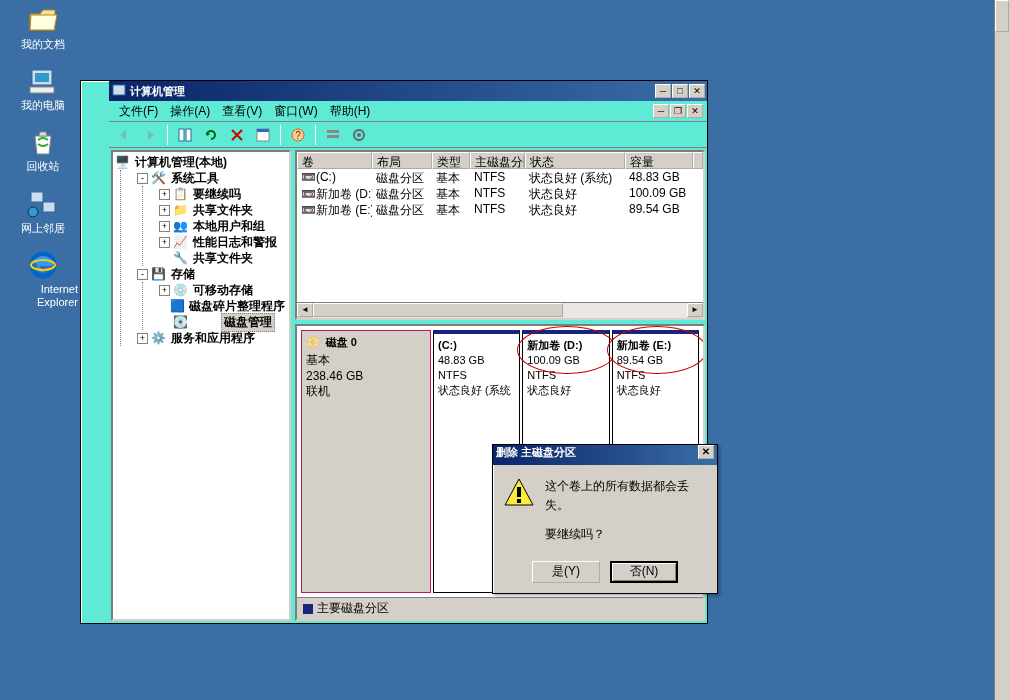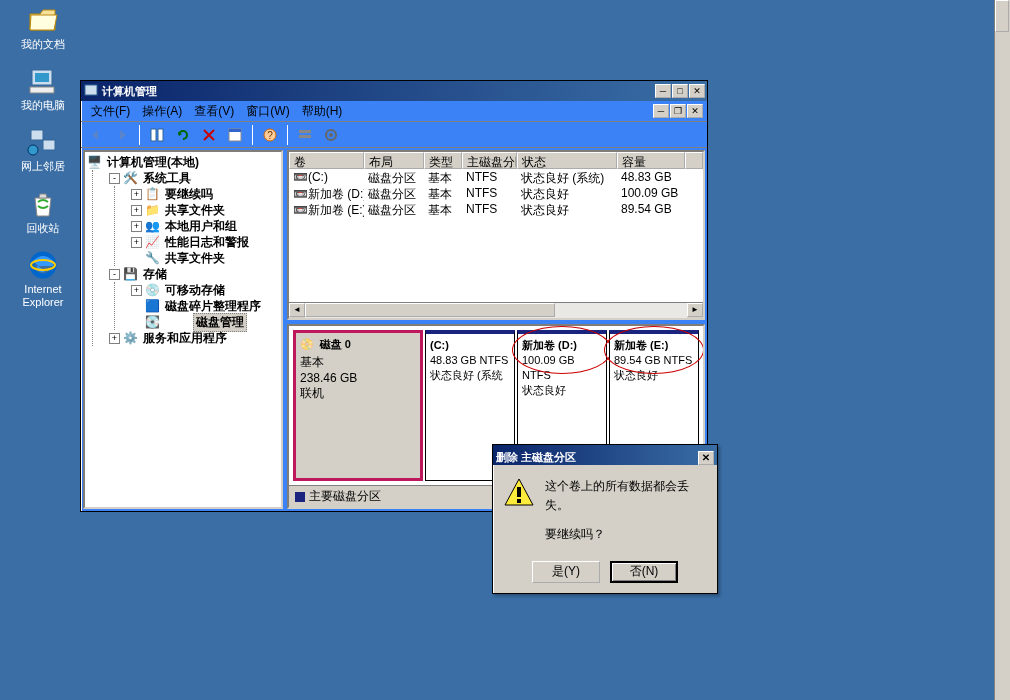--- a/index.html
+++ b/index.html
@@ -11,30 +11,30 @@
   height: 700px;
   overflow: hidden;
   position: relative;
 }
 .desktop-scroll { position: absolute; right: 0; top: 0; width: 16px; height: 700px; background: #d4d0c8; border-left: 1px solid #808080; }
 .desktop-scroll .thumb { position: absolute; top: 0; left: 0; width: 14px; height: 32px; background: #d4d0c8; border: 1px outset #fff; }
 
 .desktop-icons { position: absolute; left: 8px; top: 4px; width: 70px; }
 .d-icon { display: flex; flex-direction: column; align-items: center; margin-bottom: 14px; cursor: pointer; }
 .d-icon .ic { width: 32px; height: 32px; display: flex; align-items: center; justify-content: center; }
-.d-icon .lbl { color: #fff; text-align: center; font-size: 11px; margin-top: 2px; line-height: 1.2; max-width: 70px; }
+.d-icon .lbl { color: #fff; text-align: right; font-size: 11px; margin-top: 2px; line-height: 1.2; max-width: 70px; }
 
 .window {
   position: absolute;
   left: 80px; top: 80px;
-  width: 628px; height: 432px;
-  background: #3b82f6;
+  width: 628px; height: 544px;
+  background: #5eead4;
   border: 1px solid #000;
   box-shadow: inset 1px 1px 0 #fff;
-  display: flex; flex-direction: column;
+  display: flex; flex-direction: column; padding-left: 28px;
 }
 .titlebar {
   height: 20px; background: linear-gradient(to right, #0a246a, #3a6ea5);
   color: #fff; display: flex; align-items: center; padding: 0 2px;
 }
 .titlebar .ticon { width: 16px; height: 16px; display: flex; align-items: center; justify-content: center; margin-right: 3px; }
 .titlebar .ttext { font-weight: bold; font-size: 11px; flex: 1; }
 .titlebar .tbtns { display: flex; gap: 1px; }
 .tb-btn { width: 16px; height: 14px; background: #d4d0c8; border: 1px outset #fff; font-size: 9px; line-height: 12px; text-align: center; color: #000; cursor: pointer; font-family: "Marlett", Arial; }
 
@@ -69,35 +69,35 @@
 .list-rows { }
 .list-row { display: flex; height: 16px; font-size: 12px; }
 .list-row .cell { padding: 1px 4px; overflow: hidden; white-space: nowrap; }
 .list-hscroll { position: absolute; bottom: 0; left: 0; right: 0; height: 16px; background: #d4d0c8; border-top: 1px solid #808080; display: flex; }
 .list-hscroll .sbtn { width: 16px; height: 14px; border: 1px outset #fff; background: #d4d0c8; text-align: center; font-size: 8px; line-height: 12px; }
 .list-hscroll .track { flex: 1; background: repeating-conic-gradient(#d4d0c8 0 25%, #fff 0 50%) 0/2px 2px; position: relative; }
 .list-hscroll .hthumb { position: absolute; left: 0; top: 0; height: 14px; width: 250px; background: #d4d0c8; border: 1px outset #fff; }
 
 .disk-wrap { flex: 1; background: #fff; border: 2px inset #d4d0c8; display: flex; flex-direction: column; overflow: hidden; margin-top: 4px; }
 .disk-area { flex: 1; padding: 4px; display: flex; gap: 2px; }
-.disk-info { width: 130px; border: 3px solid #be185d; padding: 4px; font-size: 12px; background: #d4d0c8; position: relative; }
+.disk-info { width: 130px; border: 1px solid #be185d; padding: 4px; font-size: 12px; background: #d4d0c8; position: relative; }
 .disk-info .dicon { font-size: 11px; margin-bottom: 2px; }
 .disk-info b { font-weight: bold; }
 .part-box { flex: 1; border: 1px solid #000; border-top: 4px solid #1a237e; background: #fff; padding: 4px; font-size: 11px; position: relative; line-height: 1.35; }
 .part-box b { font-weight: bold; }
 .circle { position: absolute; border: 1px solid #c00; border-radius: 50%; pointer-events: none; }
 .legend { height: 22px; border-top: 1px solid #808080; background: #d4d0c8; display: flex; align-items: center; padding: 0 6px; gap: 4px; font-size: 12px; }
 .legend .sw { width: 10px; height: 10px; background: #1a237e; }
 
 
 .dialog {
   position: absolute; left: 492px; top: 444px; width: 226px;
   background: #d4d0c8; border: 1px solid #000; box-shadow: inset 1px 1px 0 #fff, 2px 2px 3px rgba(0,0,0,0.3);
 }
-.dialog .dtitle { height: 20px; background: linear-gradient(to right, #0a246a, #3a6ea5); color: #fff; display: flex; align-items: flex-end; padding: 0 3px; font-weight: bold; font-size: 11px; }
+.dialog .dtitle { height: 20px; background: linear-gradient(to right, #0a246a, #3a6ea5); color: #fff; display: flex; align-items: flex-start; padding: 0 3px; font-weight: bold; font-size: 11px; }
 .dialog .dtitle .dx { width: 16px; height: 14px; background: #d4d0c8; border: 1px outset #fff; color: #000; font-size: 10px; text-align: center; line-height: 12px; cursor: pointer; }
 .dialog .dbody { padding: 12px 10px; display: flex; gap: 10px; }
 .dialog .warn-icon { width: 32px; height: 32px; }
 .dialog .dmsg { font-size: 12px; line-height: 1.6; }
 .dialog .dbtns { display: flex; justify-content: center; gap: 10px; padding: 4px 0 10px; }
 .dlg-btn { width: 68px; height: 22px; background: #d4d0c8; border: 1px outset #fff; font-size: 12px; cursor: pointer; }
 .dlg-btn.default { border: 2px solid #000; box-shadow: inset 1px 1px 0 #fff, inset -1px -1px 0 #808080; text-align: center; }
 </style>
 </head>
 <body>
@@ -118,36 +118,36 @@
           <rect x="5" y="5" width="20" height="15" fill="#cde" stroke="#369"></rect>
           <rect x="8" y="8" width="14" height="9" fill="#39c"></rect>
           <rect x="3" y="22" width="24" height="6" fill="#eee" stroke="#888"></rect>
         </svg>
       </div>
     <div class="lbl">我的电脑</div>
   </div>
   <div class="d-icon">
     <div class="ic">
         <svg width="32" height="32" viewBox="0 0 32 32">
+          <path d="M8 10 L24 10 L22 28 L10 28 Z" fill="#fff" stroke="#888"></path>
+          <path d="M13 6 L19 6 L20 10 L12 10 Z" fill="#ddd" stroke="#888"></path>
+          <path d="M11 14 Q16 10 21 14 M21 18 Q16 22 11 18" stroke="#3a3" fill="none" stroke-width="2"></path>
+        </svg>
+      </div>
+    <div class="lbl">回收站</div>
+  </div>
+  <div class="d-icon">
+    <div class="ic">
+        <svg width="32" height="32" viewBox="0 0 32 32">
           <rect x="4" y="4" width="12" height="10" fill="#cde" stroke="#369"></rect>
           <rect x="16" y="14" width="12" height="10" fill="#cde" stroke="#369"></rect>
           <circle cx="6" cy="24" r="5" fill="#39c" stroke="#036"></circle>
         </svg>
       </div>
     <div class="lbl">网上邻居</div>
-  </div>
-  <div class="d-icon">
-    <div class="ic">
-        <svg width="32" height="32" viewBox="0 0 32 32">
-          <path d="M8 10 L24 10 L22 28 L10 28 Z" fill="#fff" stroke="#888"></path>
-          <path d="M13 6 L19 6 L20 10 L12 10 Z" fill="#ddd" stroke="#888"></path>
-          <path d="M11 14 Q16 10 21 14 M21 18 Q16 22 11 18" stroke="#3a3" fill="none" stroke-width="2"></path>
-        </svg>
-      </div>
-    <div class="lbl">回收站</div>
   </div>
   <div class="d-icon">
     <div class="ic">
         <svg width="32" height="32" viewBox="0 0 32 32">
           <circle cx="16" cy="16" r="11" fill="none" stroke="#06c" stroke-width="5"></circle>
           <path d="M6 12 Q16 2 26 12 L26 17 L10 17 Q10 24 18 23" fill="#39f"></path>
           <ellipse cx="16" cy="16" rx="12" ry="5" fill="none" stroke="#fc0" stroke-width="2"></ellipse>
         </svg>
       </div>
     <div class="lbl">Internet Explorer</div>

